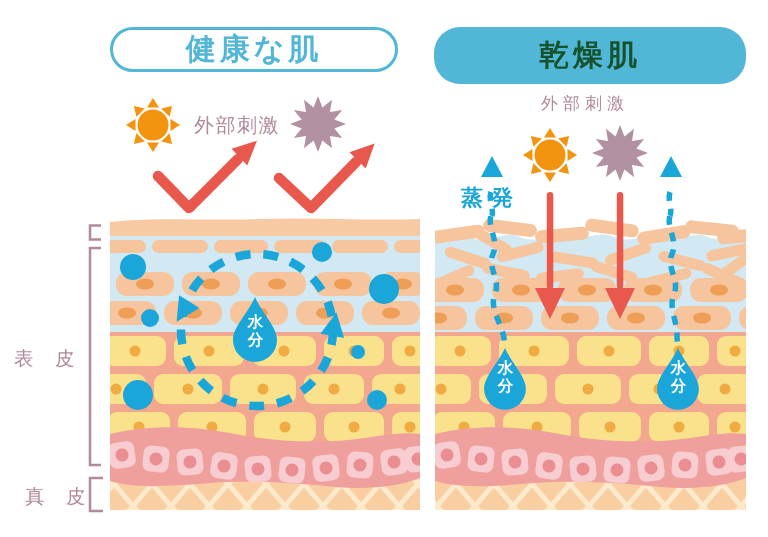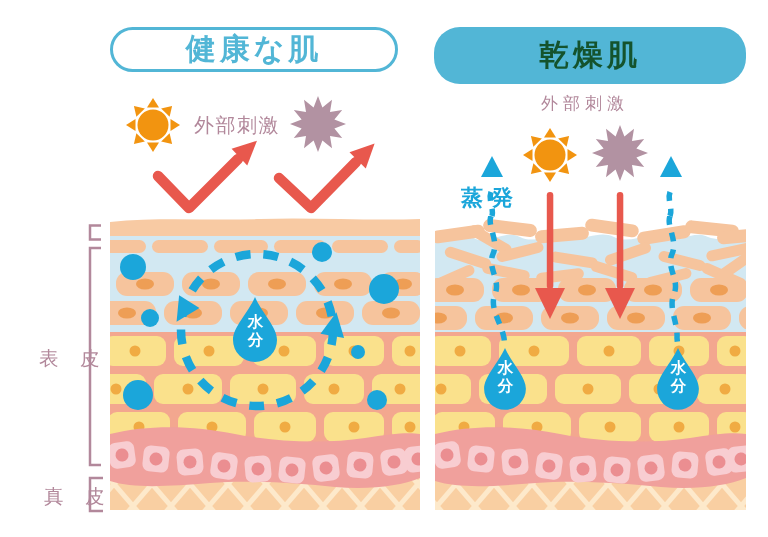--- a/index.html
+++ b/index.html
@@ -22,22 +22,22 @@
     left:434px;top:27px;width:312px;height:57px;
     background:var(--title-blue,#52b6d6);color:#14532d;
   }
   .mauve-text{color:var(--mauve,#b2889b);font-family:Liberation Mono, monospace;}
   .blue-text{color:var(--water-blue,#1ba6da);}
   .stim-left{left:194px;top:112px;font-size:20px;letter-spacing:1.5px;}
   .stim-right{left:541px;top:92px;font-size:17px;letter-spacing:5px;}
   .evap{left:461px;top:144px;font-size:22px;letter-spacing:8px;font-weight:bold;margin-top:39px;}
   .layer-label{font-size:19.5px;letter-spacing:1px;}
   .lbl-sebum{left:24px;top:221px;}
-  .lbl-epidermis{left:39px;top:345px;}
-  .lbl-dermis{left:25px;top:483px;margin-left:19px;}
+  .lbl-epidermis{left:14px;top:345px;}
+  .lbl-dermis{left:25px;top:483px;}
   .drop-label{
     width:17px;color:#fff;font-size:15.5px;line-height:1.18;text-align:center;
     word-break:break-all;font-weight:bold;
   }
   .drop-l{left:247px;top:313px;}
   .drop-r1{left:497px;top:359px;}
   .drop-r2{left:670px;top:359px;}
 </style>
 </head>
 <body>

